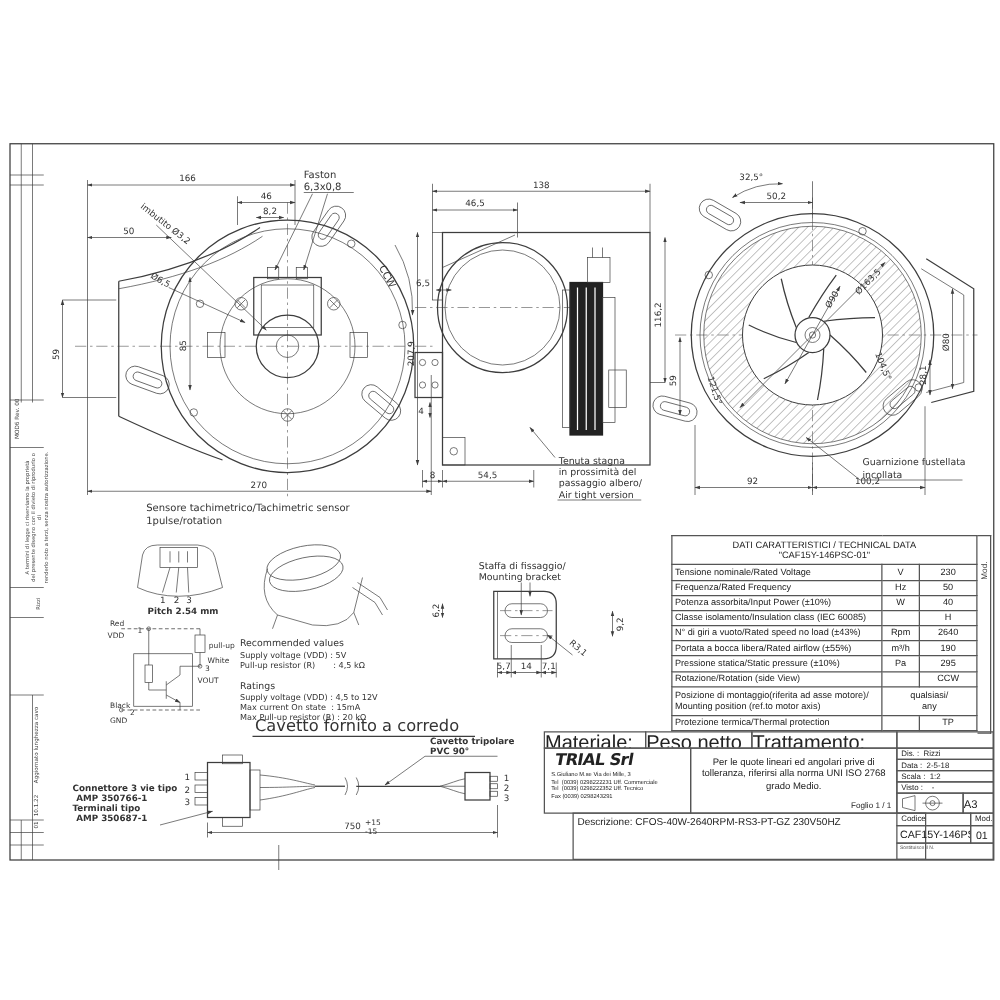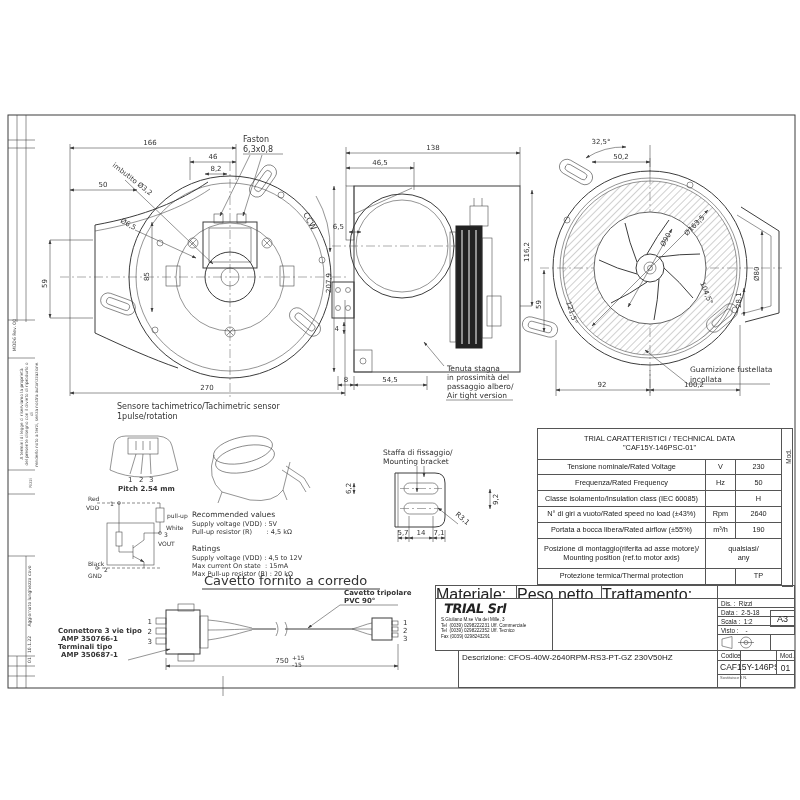--- a/index.html
+++ b/index.html
@@ -19,21 +19,21 @@
   .t8{font-size:8px}.t13{font-size:13px}
   .mid{text-anchor:middle}.end{text-anchor:end}
   .bold{font-weight:bold}
   
   .rot{position:absolute;transform-origin:0 0;transform:rotate(-90deg);
        font-family:"DejaVu Sans",sans-serif;color:#444;text-align:center;line-height:1.2;}
   
   #ttwrap{left:537px;top:428px;width:256px;height:157px;display:flex;}
   #tt{border-collapse:collapse;width:244px;height:157px;table-layout:fixed;}
   #tt td{border:1px solid #555;font-size:7.3px;padding:0 2px;line-height:1.15;
-         font-family:"Liberation Sans",sans-serif;color:#222;overflow:hidden;white-space:nowrap;text-align:center;}
+         font-family:"Liberation Sans",sans-serif;color:#222;overflow:hidden;white-space:nowrap;}
   #tt td.c{text-align:center;}
   #tt td.hd{text-align:center;font-size:7.4px;}
   #ttmod{width:12px;height:157px;border:1px solid #555;border-left:none;position:relative;}
   #ttmod span{position:absolute;left:-1px;top:24px;transform:rotate(-90deg);transform-origin:center;
               font-size:6.5px;white-space:nowrap;}
   
   .tb{position:absolute;border:1px solid #555;box-sizing:border-box;
       font-family:"Liberation Sans",sans-serif;color:#222;overflow:hidden;}
   #tb-company{font-size:13px;font-weight:bold;transform:skewX(-10deg);letter-spacing:-.5px;
               font-family:"DejaVu Sans",sans-serif;margin:2px 0 1px 8px;}
@@ -427,48 +427,63 @@
   <div id="ttwrap" class="abs">
     <table id="tt">
       <colgroup>
           <col style="width:168px">
           <col style="width:30px">
           <col style="width:46px">
         </colgroup>
       <tbody>
           <tr>
             <td colspan="3" class="hd">
-        <div>TRIAL CARATTERISTICI / TECHNICAL DATA</div>
+        <div>DATI CARATTERISTICI / TECHNICAL DATA</div>
         <div>"CAF15Y-146PSC-01"</div>
       </td>
           </tr>
       <tr>
             <td>Tensione  nominale/Rated Voltage</td>
             <td class="c">V</td>
             <td class="c">230</td>
           </tr>
       <tr>
             <td>Frequenza/Rated Frequency</td>
             <td class="c">Hz</td>
             <td class="c">50</td>
           </tr>
       <tr>
+            <td>Potenza assorbita/Input Power (±10%)</td>
+            <td class="c">W</td>
+            <td class="c">40</td>
+          </tr>
+      <tr>
             <td>Classe isolamento/Insulation class (IEC 60085)</td>
             <td class="c"></td>
             <td class="c">H</td>
           </tr>
       <tr>
             <td>N° di giri a vuoto/Rated speed no load (±43%)</td>
             <td class="c">Rpm</td>
             <td class="c">2640</td>
           </tr>
       <tr>
             <td>Portata a bocca libera/Rated airflow (±55%)</td>
             <td class="c">m³/h</td>
             <td class="c">190</td>
+          </tr>
+      <tr>
+            <td>Pressione statica/Static pressure (±10%)</td>
+            <td class="c">Pa</td>
+            <td class="c">295</td>
+          </tr>
+      <tr>
+            <td>Rotazione/Rotation (side View)</td>
+            <td class="c"></td>
+            <td class="c">CCW</td>
           </tr>
       <tr>
         <td>
           <div>Posizione di montaggio(riferita ad asse motore)/</div>
           <div>Mounting position (ref.to motor axis)</div>
         </td>
         <td colspan="2" class="c">
           <div>qualsiasi/</div>
           <div>any</div>
         </td>
@@ -489,34 +504,42 @@
   <div class="tb lab" style="left:516px;top:585px;width:86px;height:14px;"><span>Peso netto [g]:</span></div>
   <div class="tb lab" style="left:601px;top:585px;width:117px;height:14px;"><span>Trattamento:</span></div>
   <div class="tb" style="left:717px;top:585px;width:78px;height:14px;"></div>
 
   <div class="tb" style="left:435px;top:598px;width:118px;height:53px;">
     <div id="tb-company">TRIAL Srl</div>
     <div class="addr">S.Giuliano M.se Via dei Mille, 3</div>
     <div class="addr">Tel  (0039) 0298222231 Uff. Commerciale</div>
     <div class="addr">Tel  (0039) 0298222352 Uff. Tecnico</div>
     <div class="addr">Fax (0039) 0298243291</div>
+  </div>
+  <div class="tb" style="left:552px;top:598px;width:166px;height:53px;">
+    <div id="tb-tol">
+      <div>Per le quote lineari ed angolari prive di</div>
+      <div>tolleranza, riferirsi alla norma UNI ISO 2768</div>
+      <div>grado Medio.</div>
+    </div>
+    <div id="tb-foglio">Foglio 1 /  1</div>
   </div>
   <div class="tb tbrow" style="left:717px;top:598px;width:78px;height:10px;"><span>Dis. :  Rizzi</span></div>
   <div class="tb tbrow" style="left:717px;top:607px;width:78px;height:10px;"><span>Data :  2-5-18</span></div>
   <div class="tb tbrow" style="left:717px;top:616px;width:78px;height:10px;"><span>Scala :  1:2</span></div>
   <div class="tb tbrow" style="left:717px;top:625px;width:78px;height:10px;"><span>Visto :    -</span></div>
   <div class="tb" style="left:717px;top:634px;width:54px;height:17px;">
     <svg width="52" height="15" style="position:static">
       <polygon points="4,4 14,1.5 14,13.5 4,11" class="tn"></polygon>
       <circle cx="28" cy="7.5" r="5.5" class="tn"></circle>
       <circle cx="28" cy="7.5" r="2" class="tn"></circle>
       <line x1="20" y1="7.5" x2="36" y2="7.5" class="tn"></line>
     </svg>
   </div>
-  <div class="tb" style="left:770px;top:610px;width:25px;height:17px;font-size:9px;text-align:center;line-height:16px;"><span>A3</span></div>
+  <div class="tb" style="left:770px;top:634px;width:25px;height:17px;font-size:9px;text-align:left;line-height:16px;"><span>A3</span></div>
 
   <div class="tb" style="left:435px;top:650px;width:283px;height:38px;margin-left:23px;">
     <div id="tb-desc">Descrizione: CFOS-40W-2640RPM-RS3-PT-GZ 230V50HZ</div>
   </div>
   <div class="tb tbrow" style="left:717px;top:650px;width:60px;height:11px;"><span>Codice</span></div>
   <div class="tb tbrow" style="left:776px;top:650px;width:19px;height:11px;"><span>Mod.</span></div>
   <div class="tb" style="left:717px;top:660px;width:60px;height:15px;">
     <div id="tb-codice-val">CAF15Y-146PSC</div>
   </div>
   <div class="tb" style="left:776px;top:660px;width:19px;height:15px;font-size:8.5px;text-align:center;line-height:14px;"><span>01</span></div>

